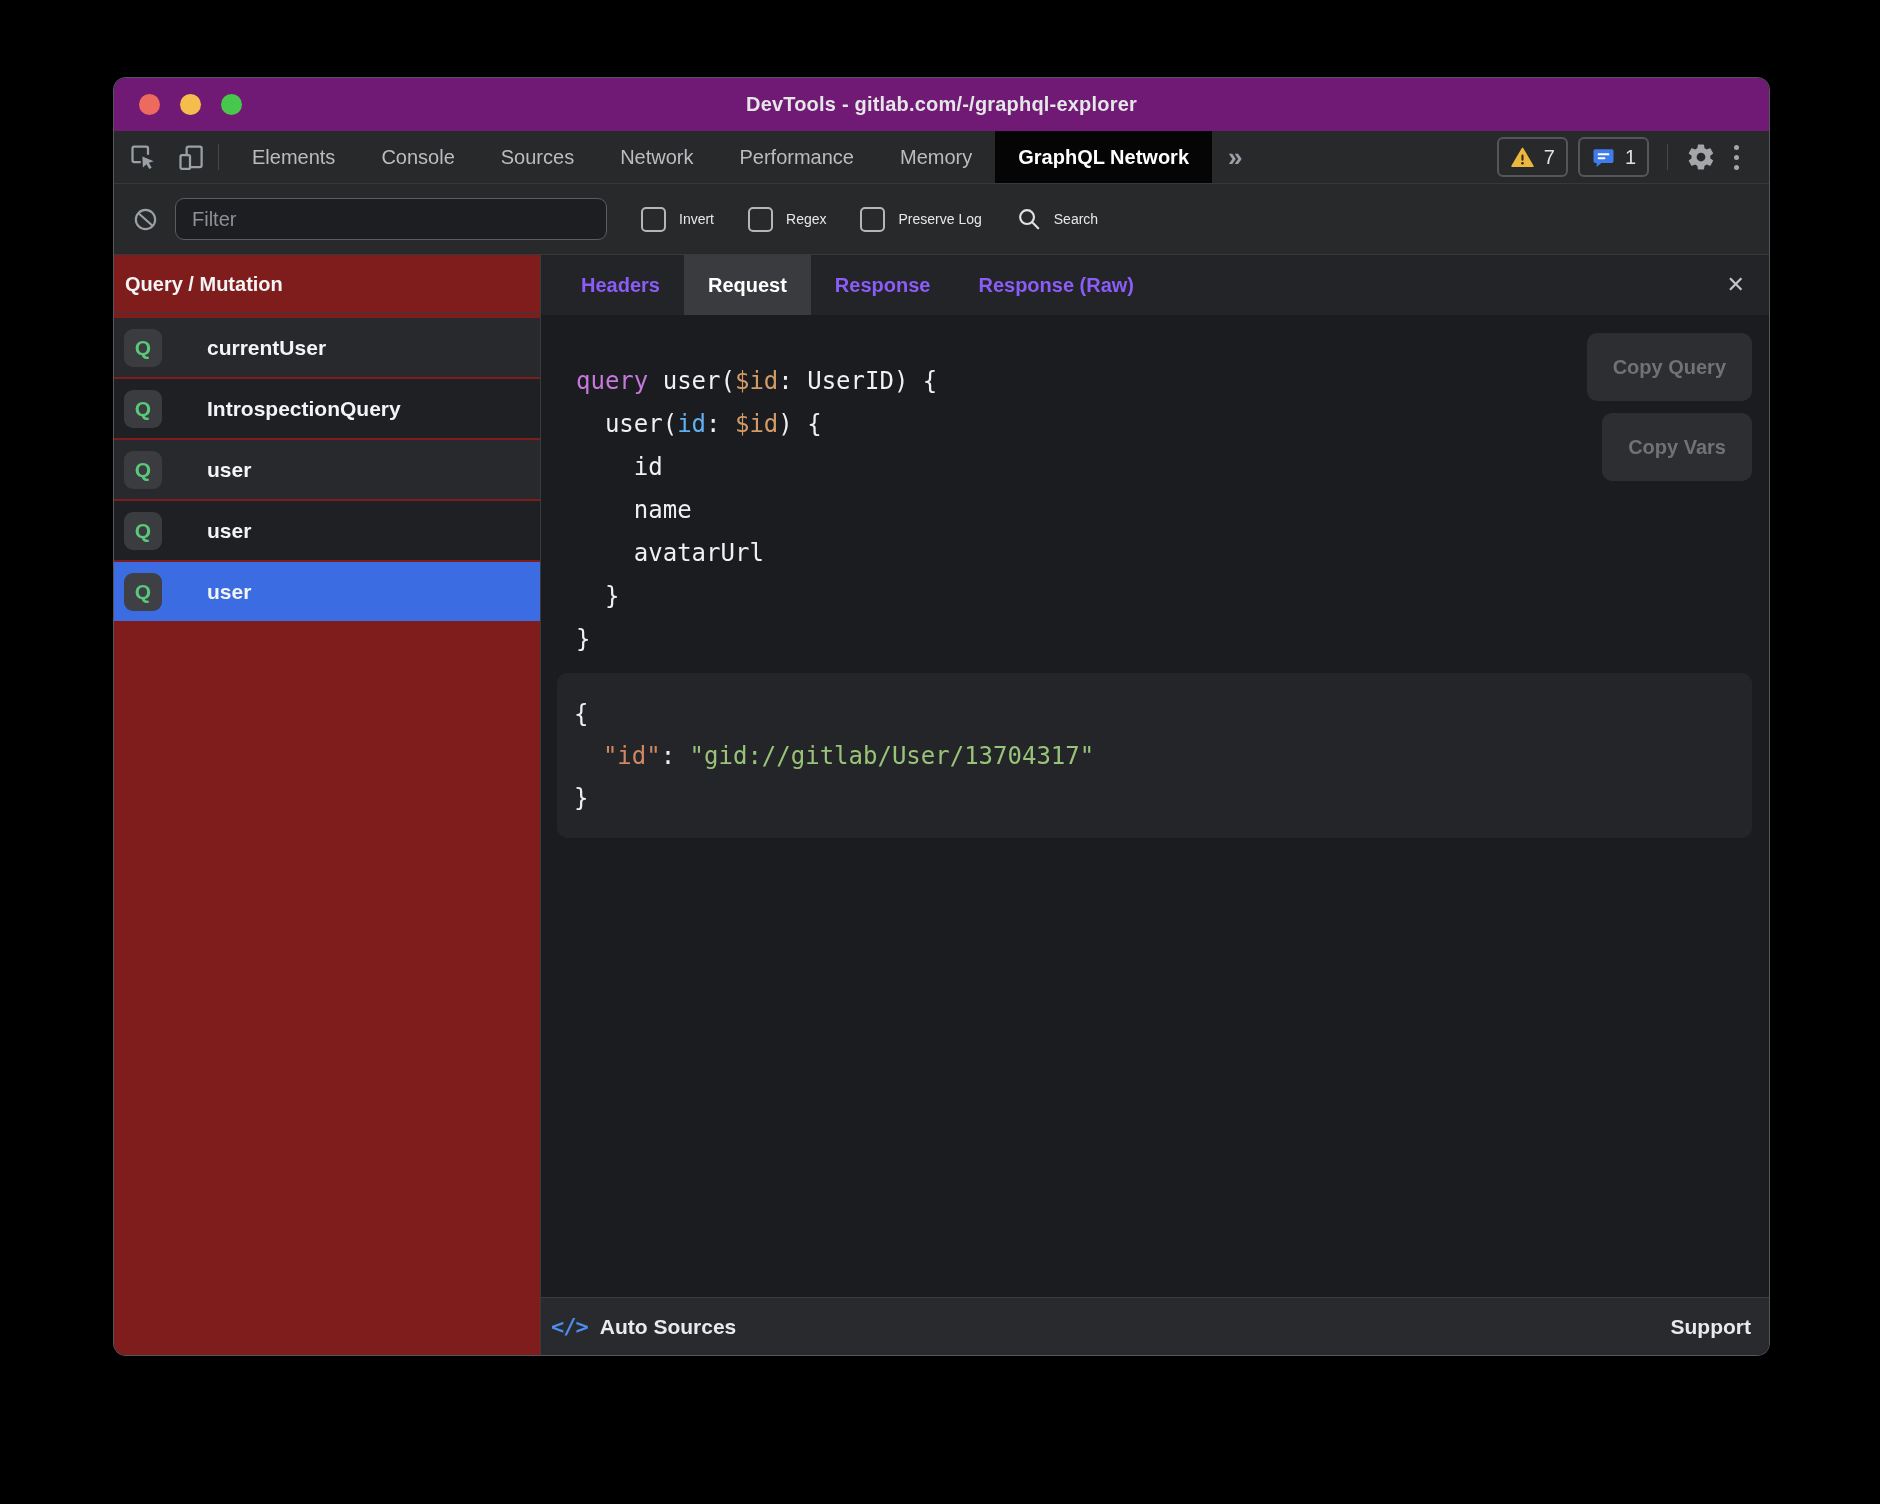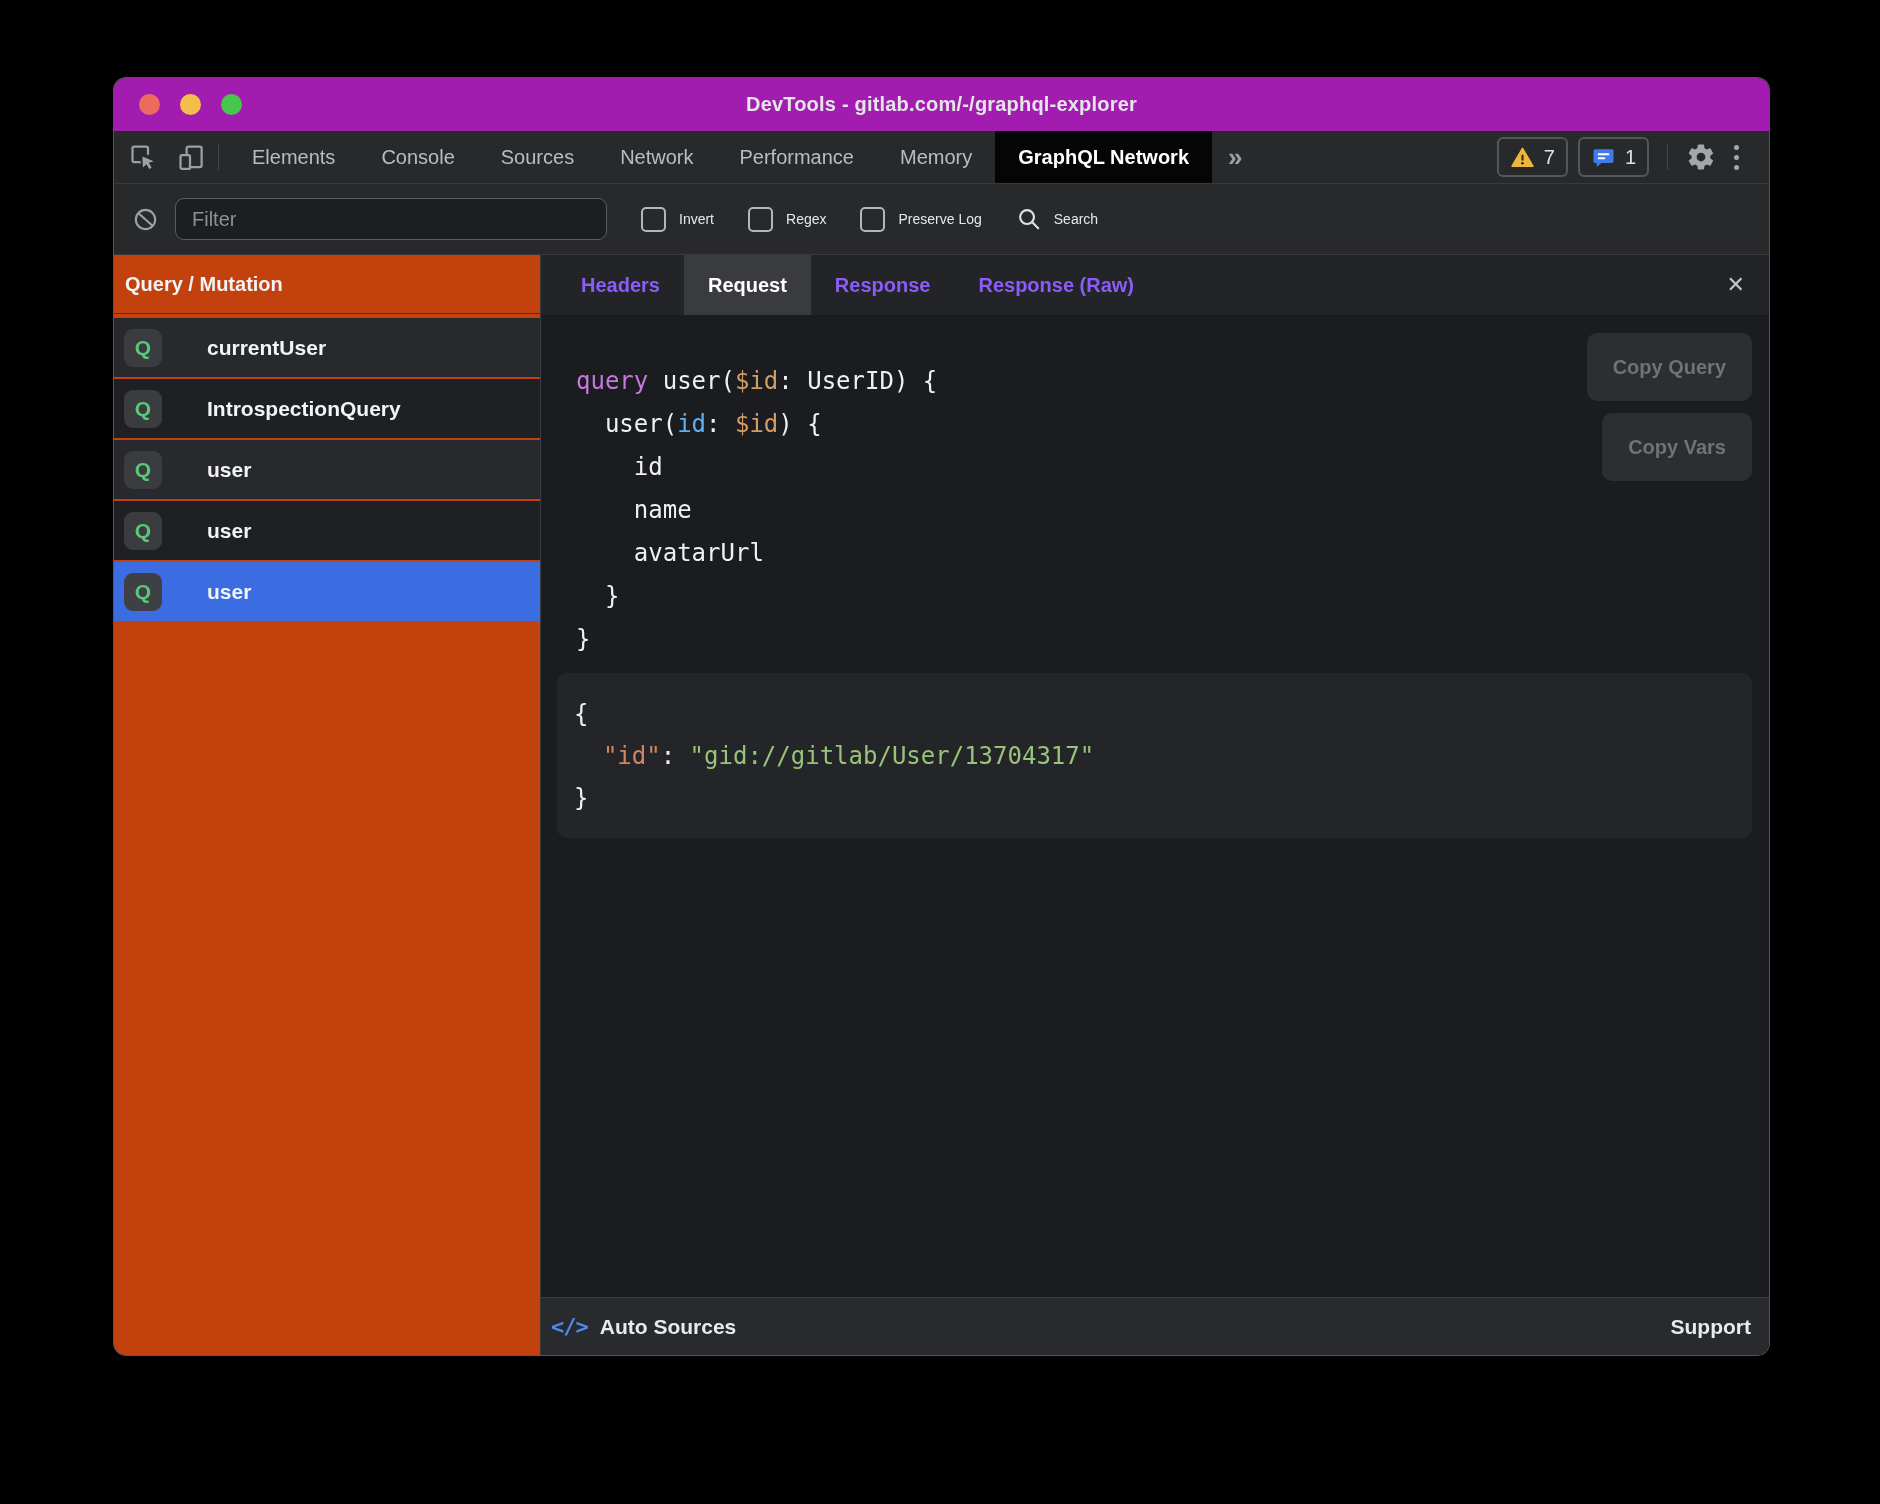--- a/index.html
+++ b/index.html
@@ -2,21 +2,21 @@
 <html><head>
 <meta charset="utf-8">
 <style>
   html,body{margin:0;padding:0;background:#000;width:1880px;height:1504px;overflow:hidden;
     font-family:"Liberation Sans",sans-serif;-webkit-font-smoothing:antialiased;}
   .stage{position:absolute;inset:0;background:#000;}
   .window{position:absolute;left:114px;top:78px;width:1655px;height:1277px;background:#1c1d1f;
     border-radius:12px;overflow:hidden;box-shadow:0 0 0 1px #55565a,0 30px 80px rgba(0,0,0,.6);
     display:flex;flex-direction:column;}
   
-  .titlebar{height:53px;flex:0 0 53px;background:#a21caf;position:relative;display:flex;
+  .titlebar{height:53px;flex:0 0 53px;background:#701a75;position:relative;display:flex;
     align-items:center;justify-content:center;}
   .lights{position:absolute;left:25px;top:0;height:100%;display:flex;align-items:center;gap:20px;}
   .light{width:21px;height:21px;border-radius:50%;}
   .light.red{background:#ec6a5e;} .light.yellow{background:#f5bd4c;} .light.green{background:#47c84c;}
   .win-title{color:#e4e6e8;font-size:20px;font-weight:700;letter-spacing:.2px;}
   
   .tabbar{height:52px;flex:0 0 52px;background:#28292b;display:flex;align-items:stretch;
     padding-left:14px;border-bottom:1px solid #39393c;}
   .tool-icons{display:flex;align-items:center;gap:18px;padding-right:12px;}
   .icon-btn{display:flex;align-items:center;justify-content:center;color:#9aa0a6;cursor:default;}
@@ -39,21 +39,21 @@
   .filter-input{width:398px;height:40px;background:#1d1e21;border:1px solid #5a5d61;border-radius:9px;
     color:#e6e8ea;font-size:20px;padding:0 16px;outline:none;font-family:"Liberation Sans",sans-serif;}
   .filter-input::placeholder{color:#8d9196;}
   .filter-options{display:flex;align-items:center;gap:34px;margin-left:34px;}
   .cb{display:flex;align-items:center;gap:13px;}
   .cb-box{width:21px;height:21px;border:2px solid #b4b7ba;border-radius:5px;background:transparent;}
   .cb-label,.search-label{color:#e6e8ea;font-size:14px;font-weight:400;}
   .search{display:flex;align-items:center;gap:12px;margin-left:34px;color:#dfe1e3;}
   
   .main{flex:1;display:flex;min-height:0;}
-  .sidebar{width:426px;flex:0 0 426px;background:#c2410c;border-right:1px solid #3a3b3f;
+  .sidebar{width:426px;flex:0 0 426px;background:#7f1d1d;border-right:1px solid #3a3b3f;
     display:flex;flex-direction:column;}
   .sidebar-header{height:58px;flex:0 0 58px;display:flex;align-items:center;padding-left:11px;
     color:#f2f4f5;font-size:20px;font-weight:700;border-bottom:1px solid #37383c;}
   .query-list{padding-top:4px;}
   .row{height:59px;margin-bottom:2px;display:flex;align-items:center;padding-left:10px;background:#1f2023;}
   .row:nth-child(odd){background:#28292c;}
   .row.selected{background:#3c6ce2;}
   .qbadge{width:38px;height:38px;border-radius:9px;background:#3b3c40;color:#5ac878;font-size:21px;
     font-weight:700;display:flex;align-items:center;justify-content:center;margin-right:17px;}
   .row.selected .qbadge{background:#3f4045;}

